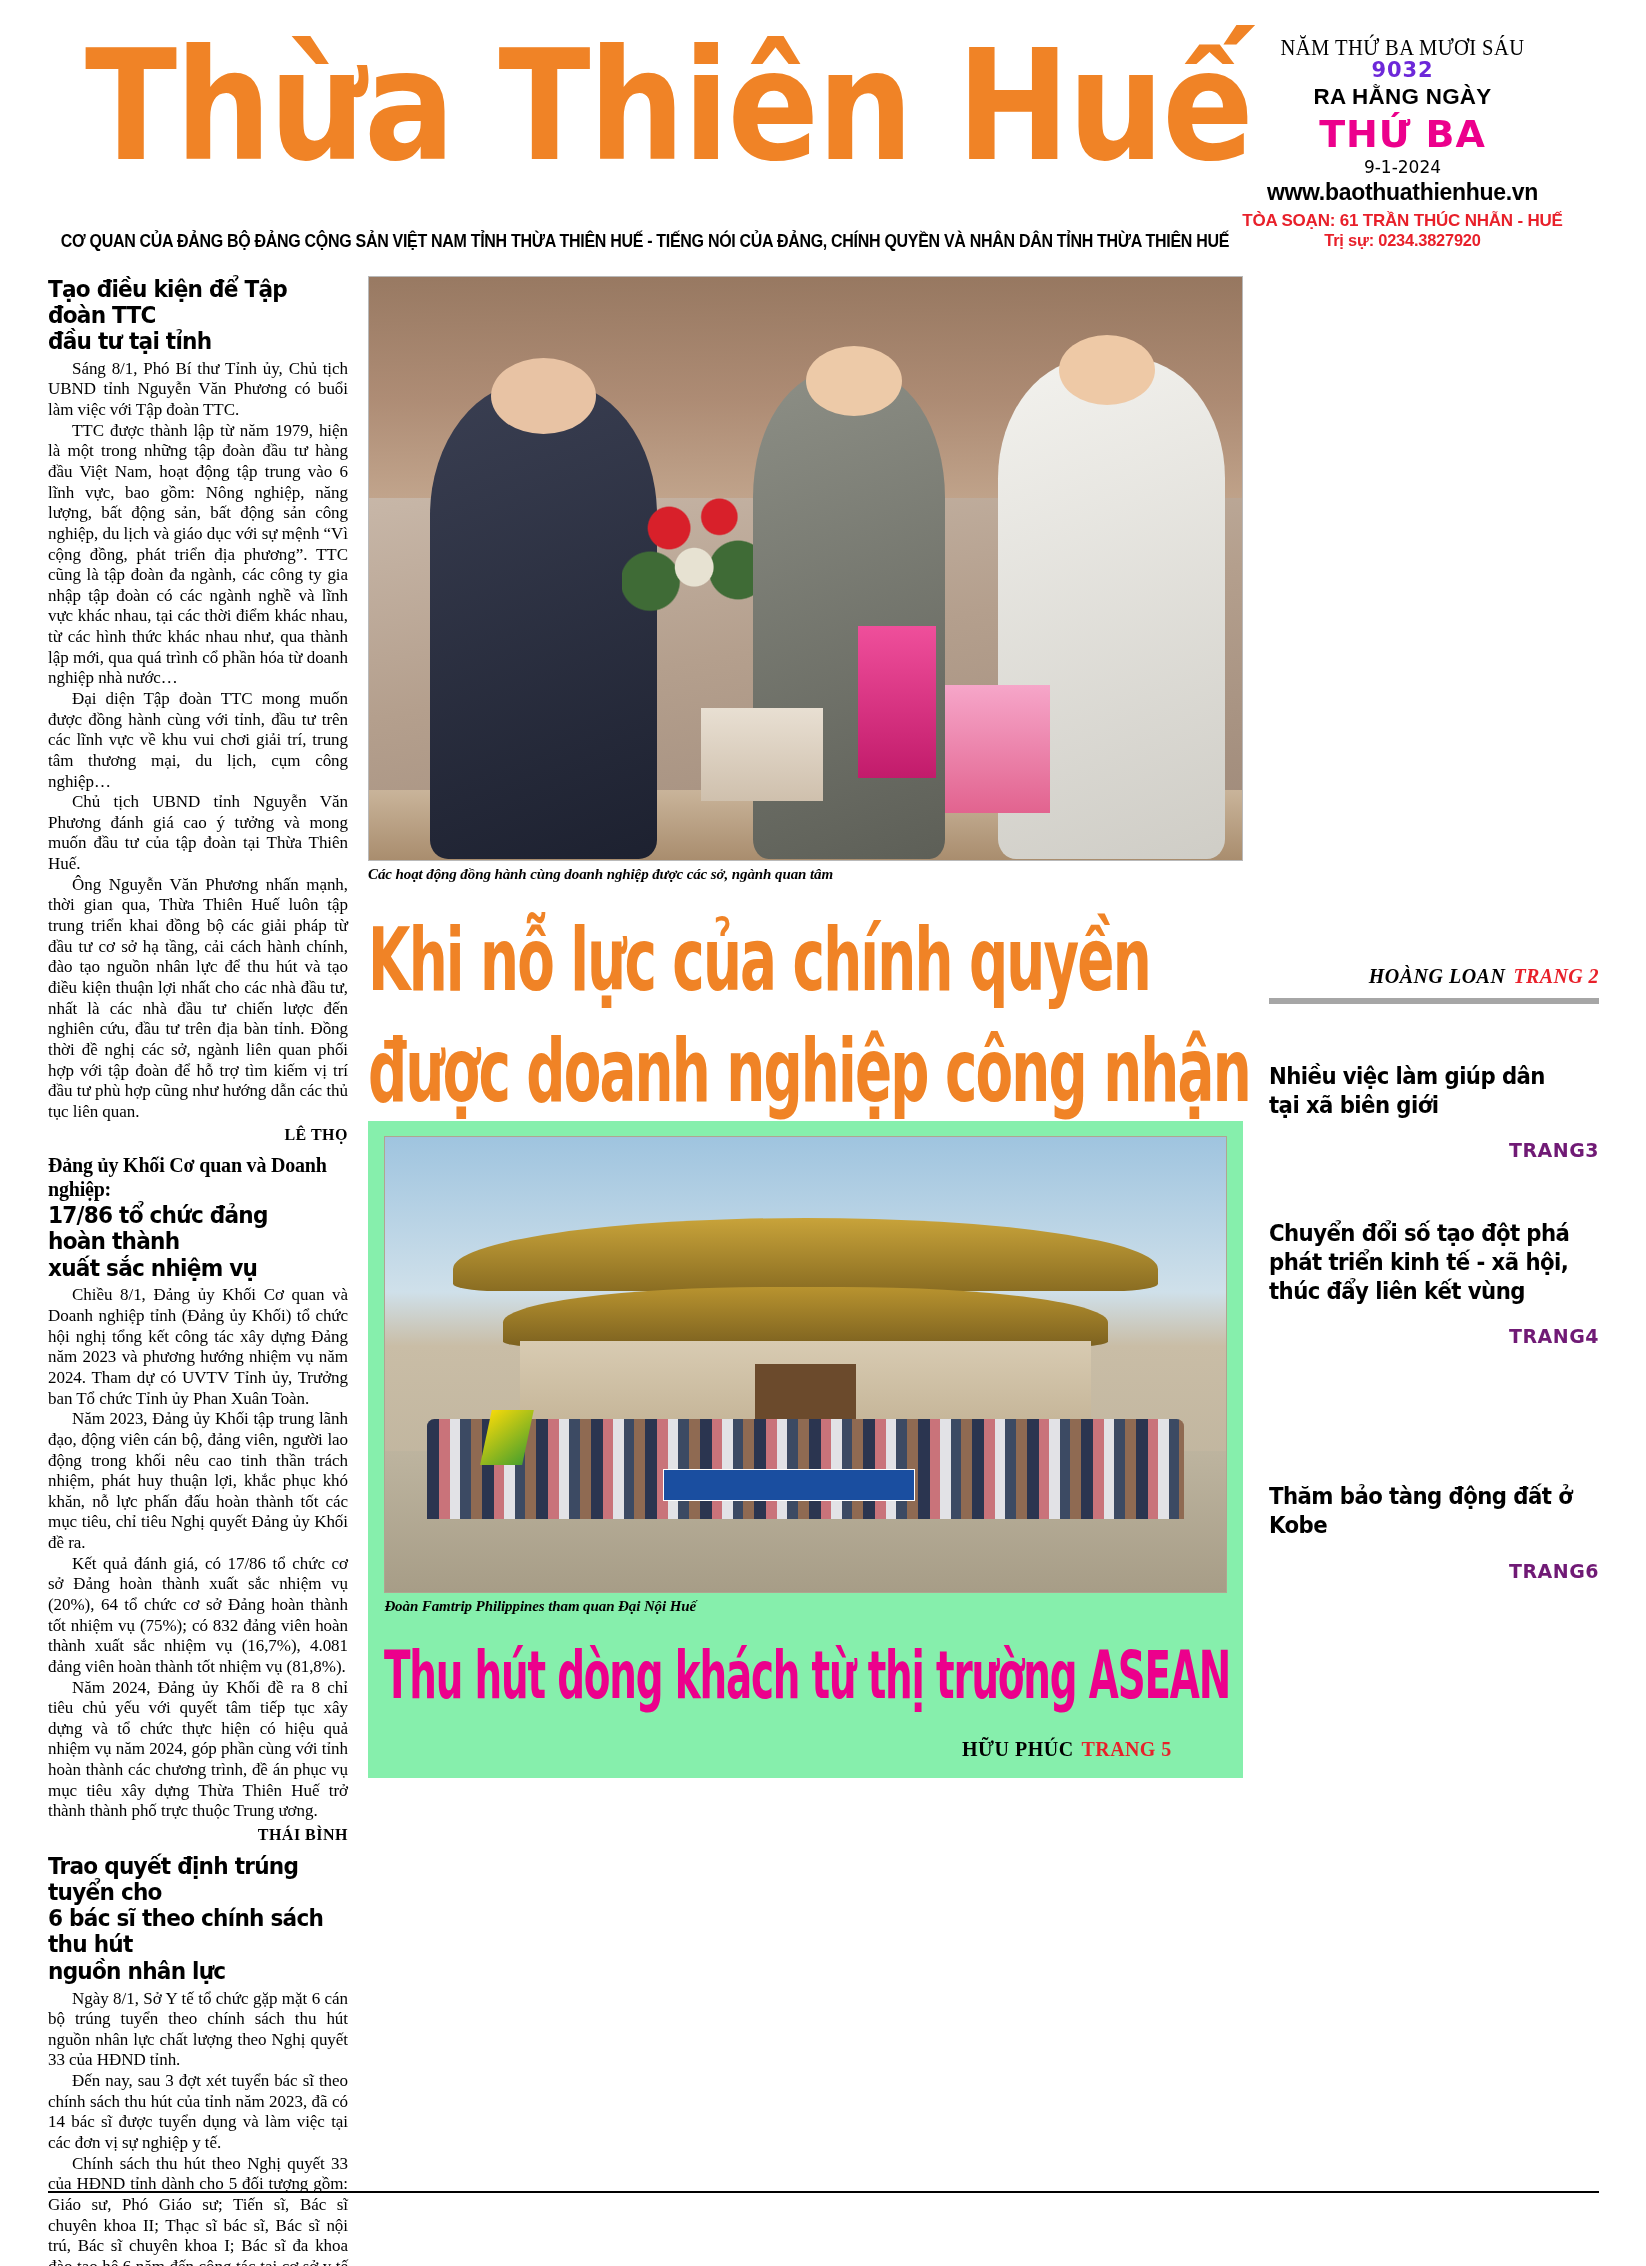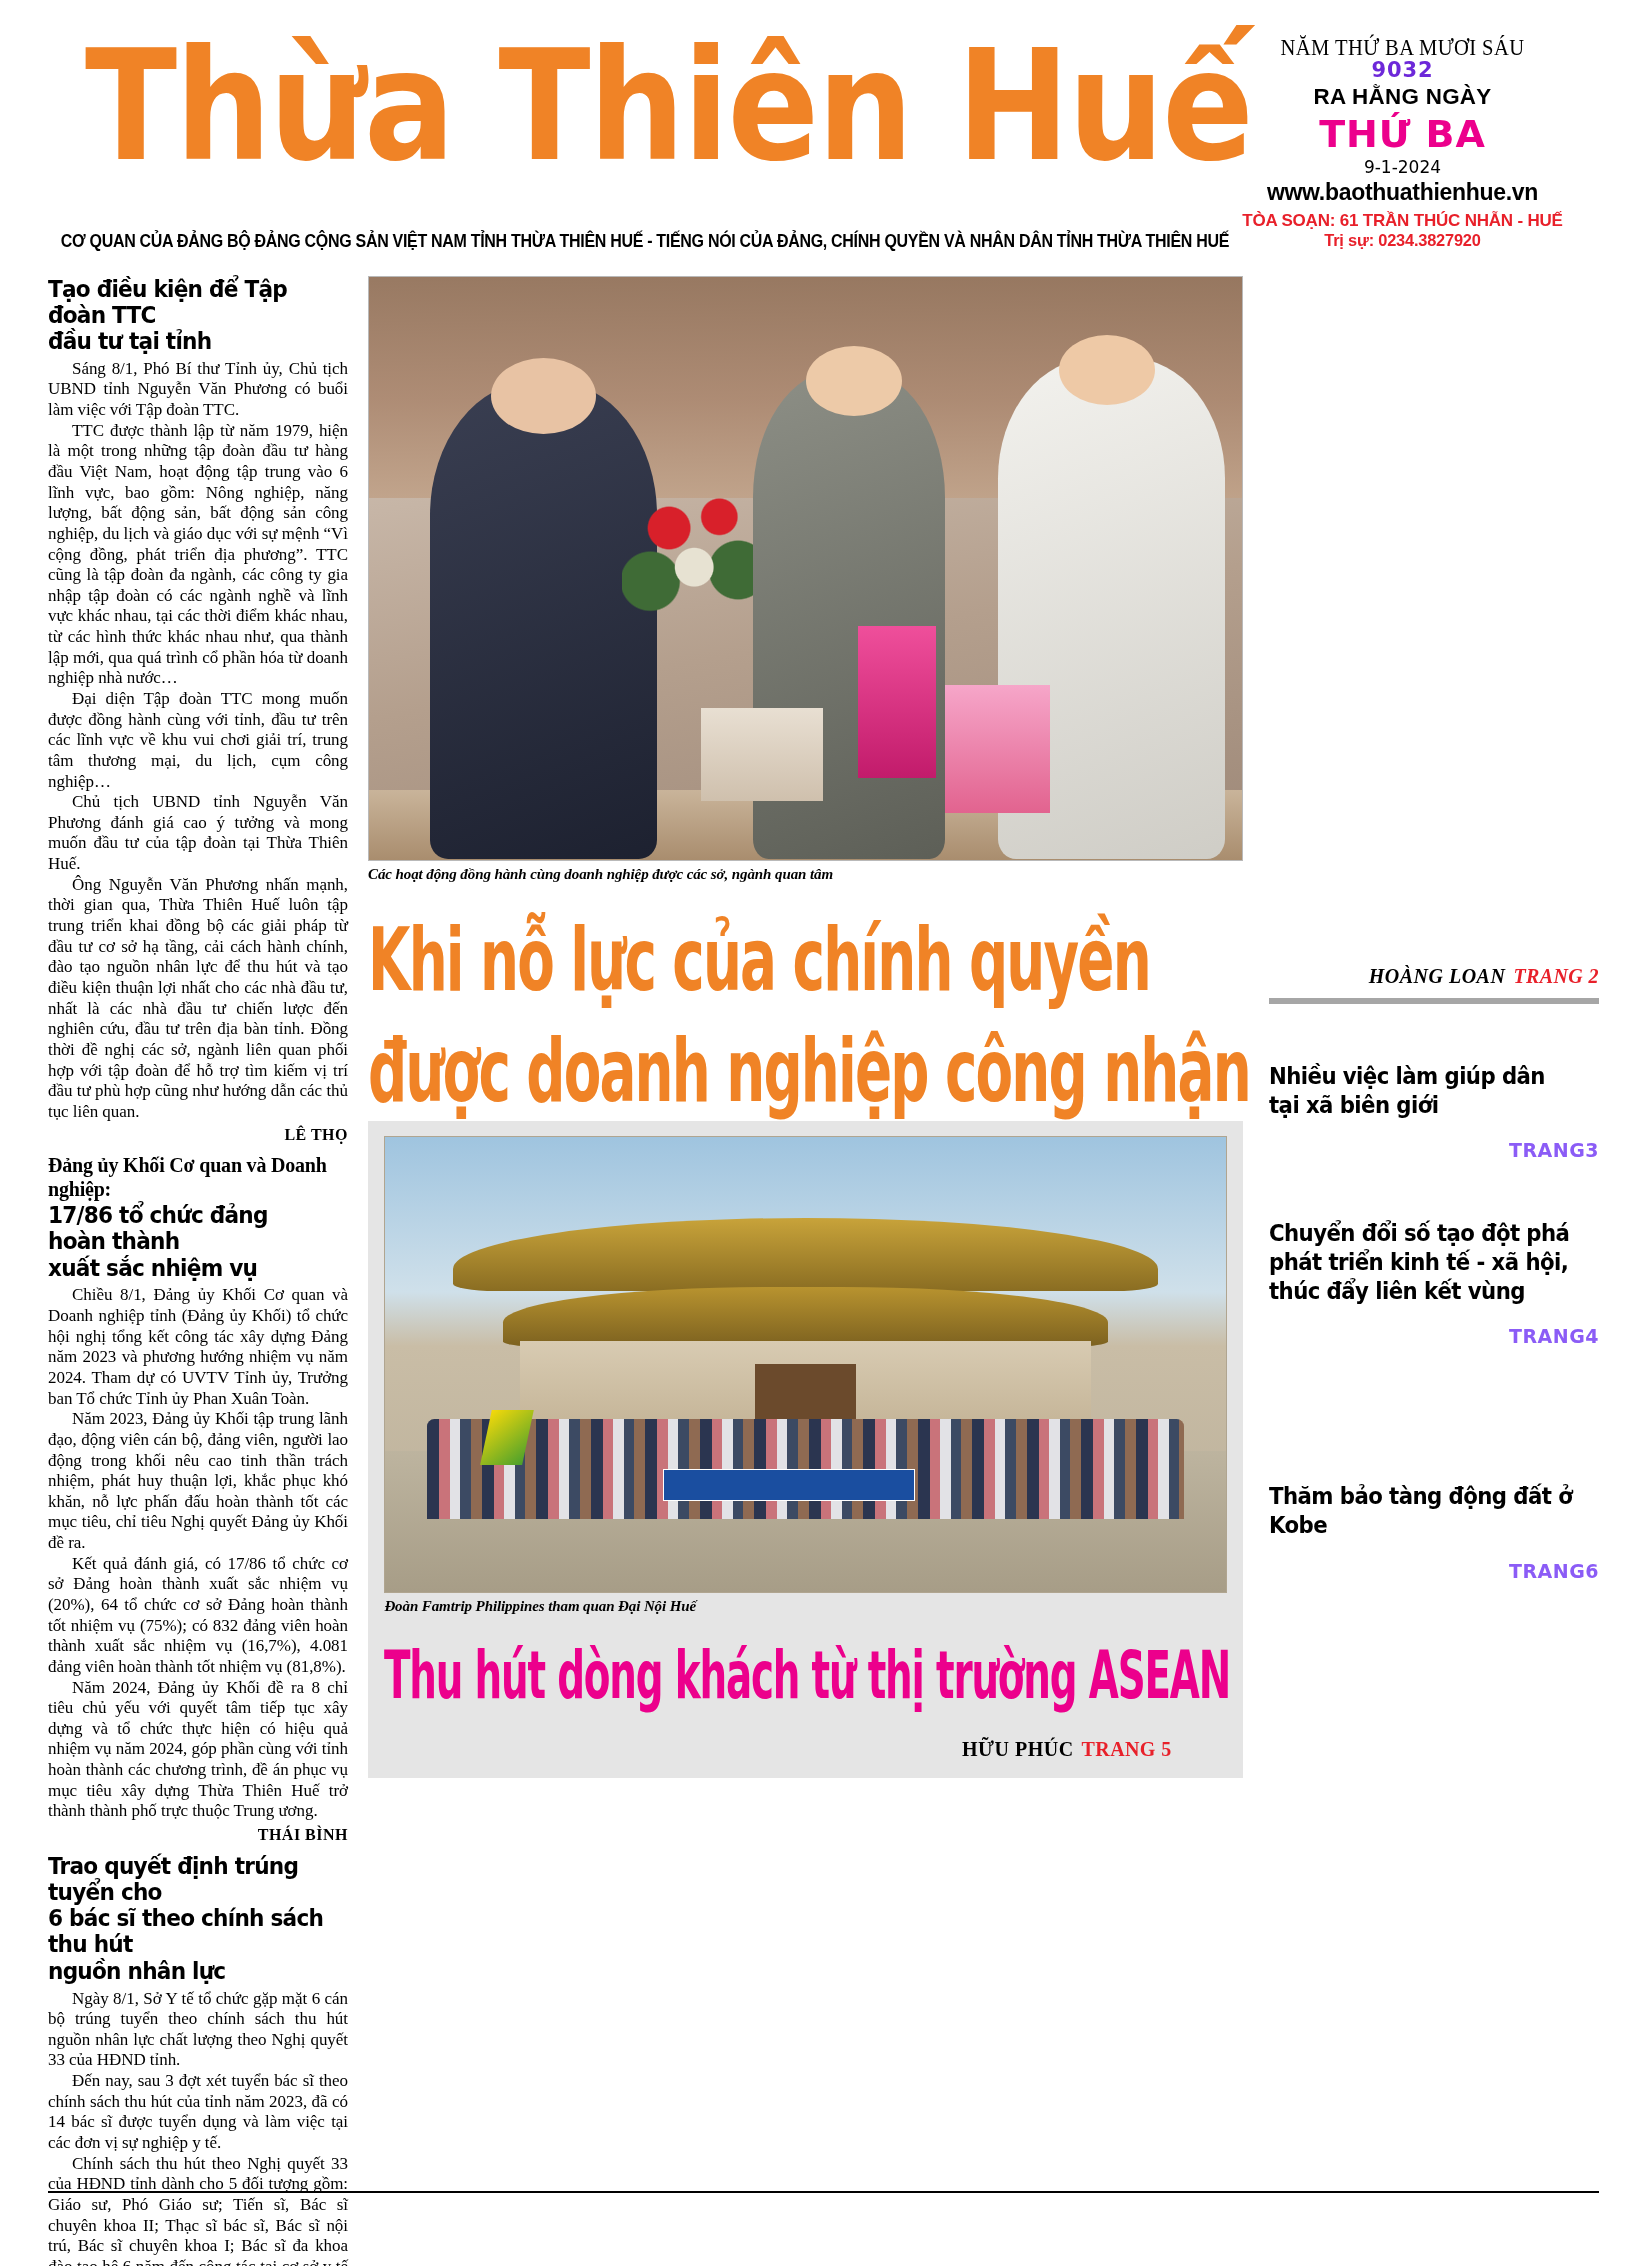--- a/index.html
+++ b/index.html
@@ -143,21 +143,21 @@
     letter-spacing: -2.3px;
     transform: scaleX(.78) scaleY(1.12);
     transform-origin: left top;
     white-space: nowrap;
     margin-top: 24px;
   }
   .big-orange div { margin-bottom: 3.7px; }
 
   
   .pink-panel {
-    background: #e5e5e5;
+    background: #86efac;
     margin-top: 20px;
     padding: 14.6px 16.4px 16.4px 16.4px;
     position: relative;
   }
   .photo-hue { height: 457px; background:#cbbfa8; border:0.9px solid #b0a590; }
   .big-pink {
     font-family: "DejaVu Sans Condensed", "DejaVu Sans", sans-serif;
     font-weight: 900; color:#ec008c;
     font-size: 54px; line-height: 1.1; letter-spacing:-1.5px;
     transform: scaleX(.80) scaleY(1.22);
@@ -192,21 +192,21 @@
     margin-top: 58px;
   }
   .teaser-hl {
     font-family: "DejaVu Sans", sans-serif;
     font-weight: 900; font-size: 22.4px; line-height:1.28;
     letter-spacing:-0.6px;
     transform: scaleX(.95); transform-origin:left top;
   }
   .teaser-page {
     font-family: "DejaVu Sans", sans-serif;
-    font-weight: 700; font-size: 19px; color:#8b5cf6;
+    font-weight: 700; font-size: 19px; color:#701a75;
     text-align:right; margin-top: 20px; letter-spacing:0.5px;
   }
 
   
   .footer-rule { position:absolute; left:48px; right:48px; top:2191px; height:1.8px; background:#000; }
   .footer {
     position:absolute; left:48px; right:48px; top:2202px;
     text-align:center;
     font-family: "Liberation Serif", serif;
     font-weight: 700; font-size: 15px; letter-spacing:-0.1px;

